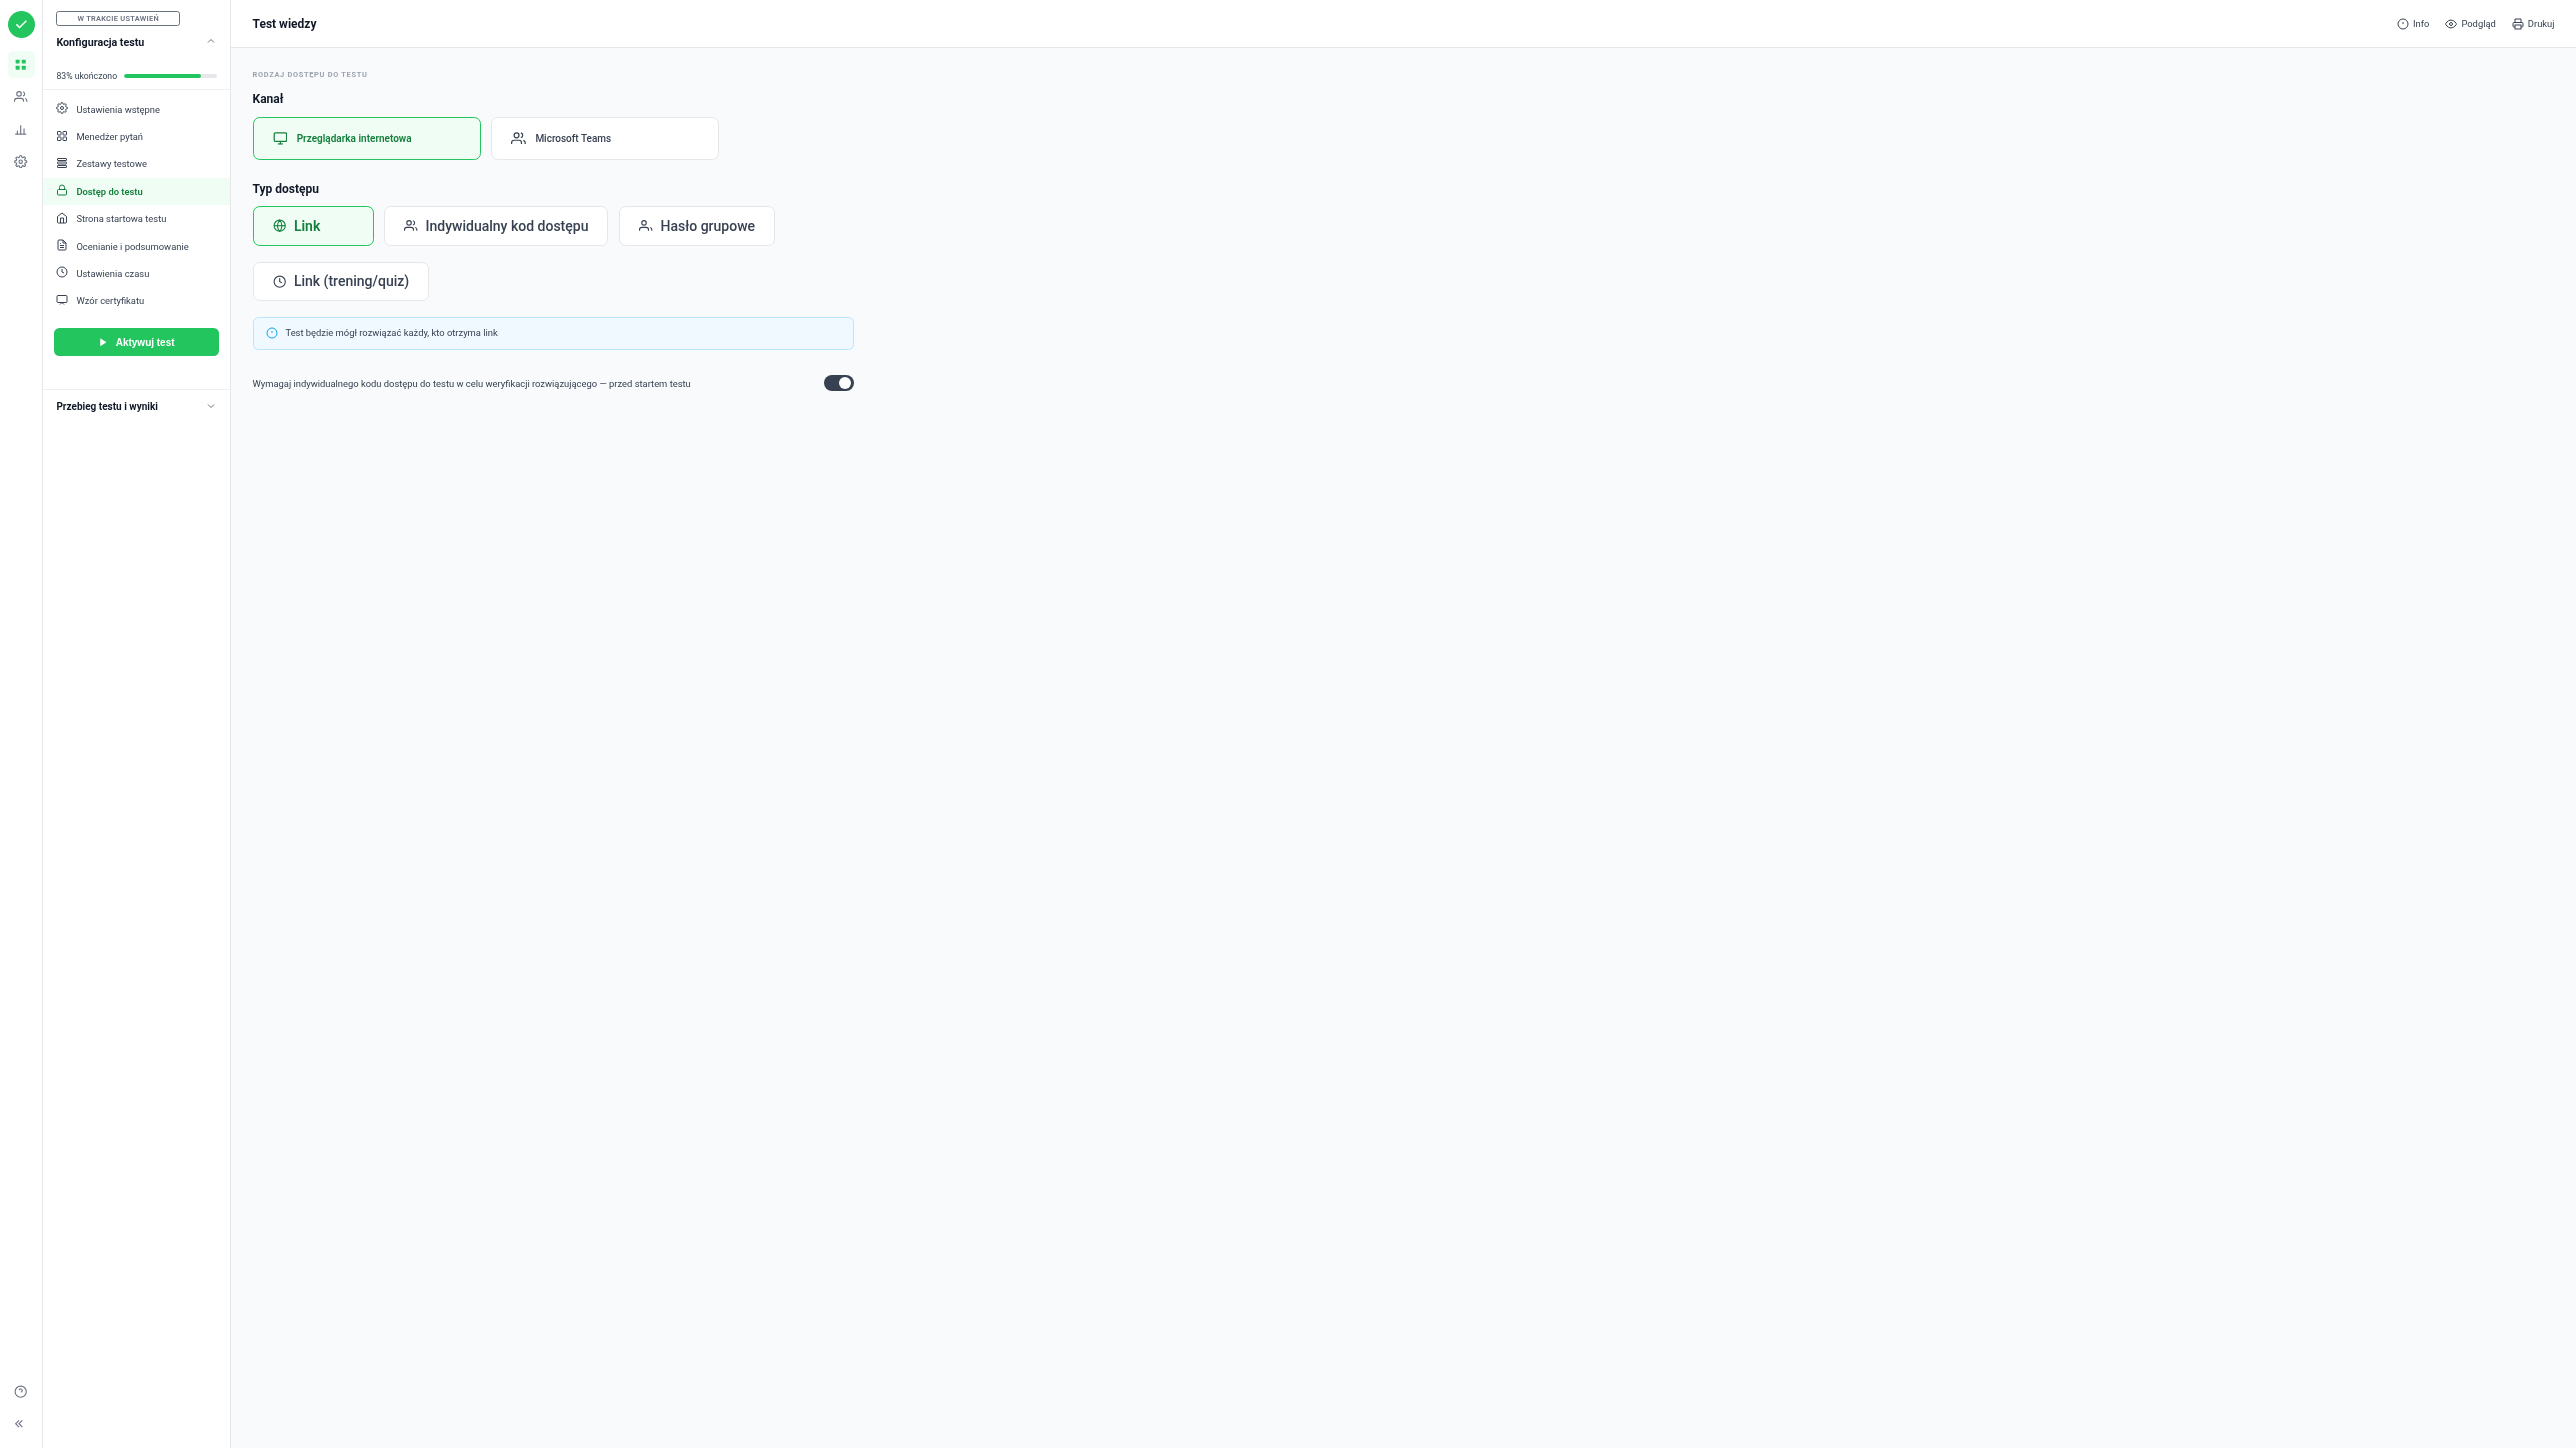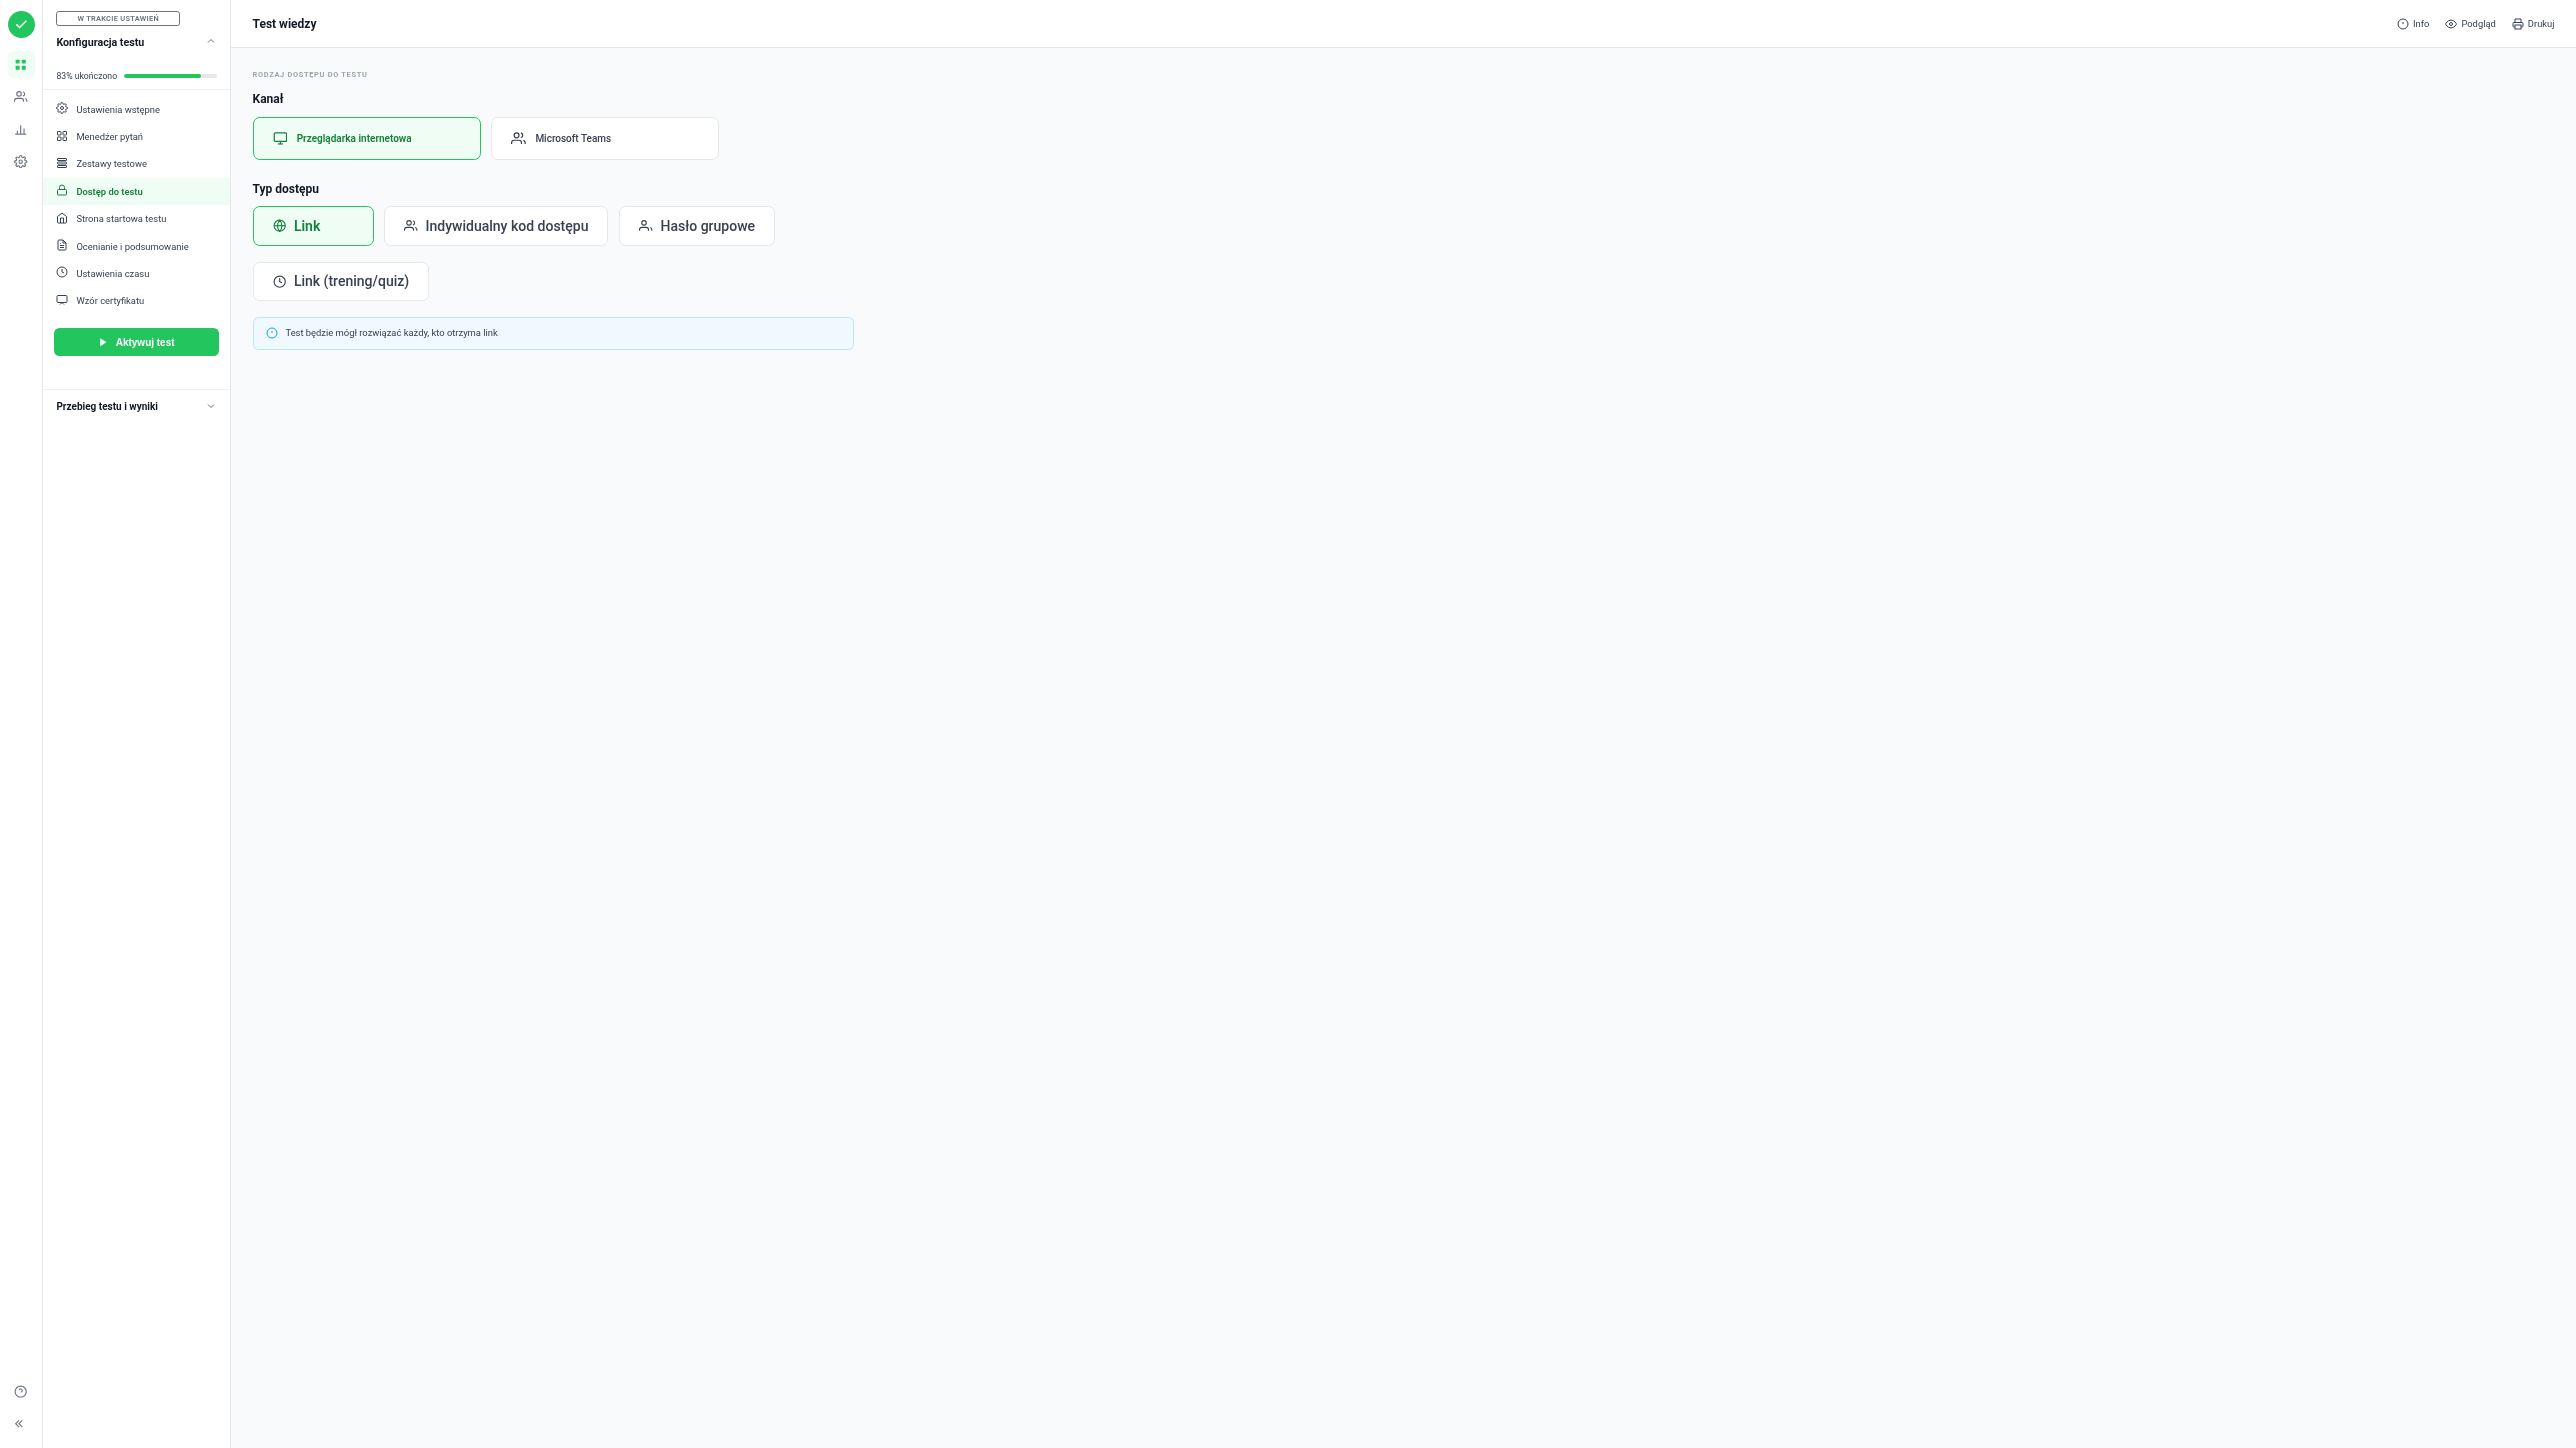--- a/index.html
+++ b/index.html
@@ -572,15 +572,19 @@
     <div class="info-box">
       <svg width="12" height="12" viewBox="0 0 24 24" fill="none" stroke="#0ea5e9" stroke-width="2" class="info-icon">
         <circle cx="12" cy="12" r="10"></circle>
           <line x1="12" y1="8" x2="12" y2="12"></line>
           <line x1="12" y1="16" x2="12.01" y2="16"></line>
       </svg>
       <span>Test będzie mógł rozwiązać każdy, kto otrzyma link</span>
     </div>
 
 
+    <div class="toggle-row">
+      <span>Wymagaj indywidualnego kodu dostępu do testu w celu weryfikacji rozwiązującego — przed startem testu</span>
+      <div class="toggle"></div>
+    </div>
   </div>
 </div>
 
 
 </body></html>

